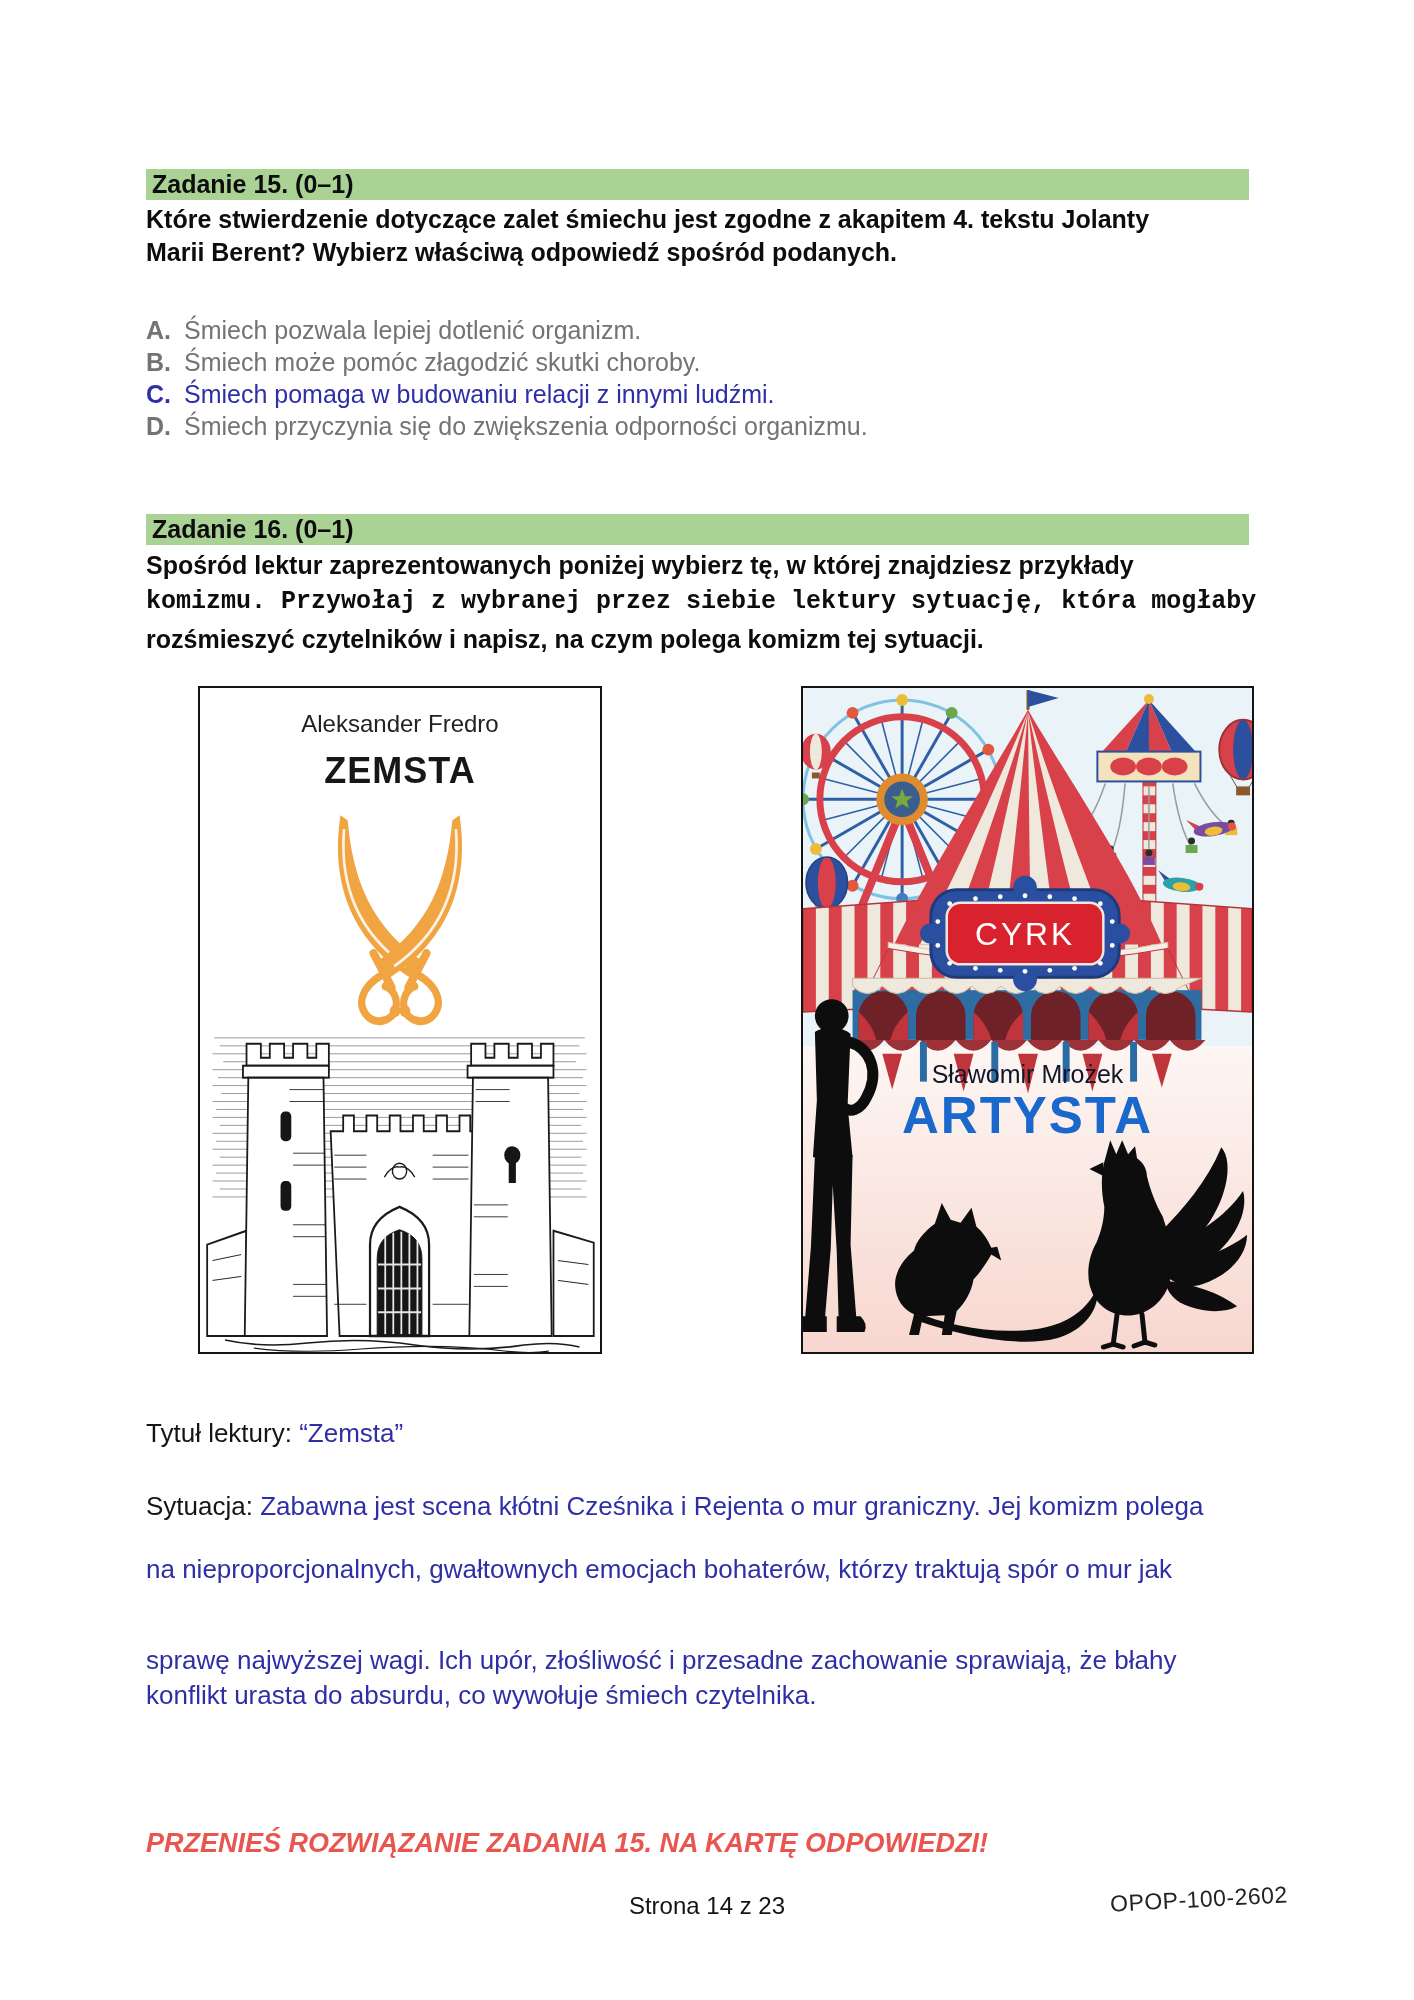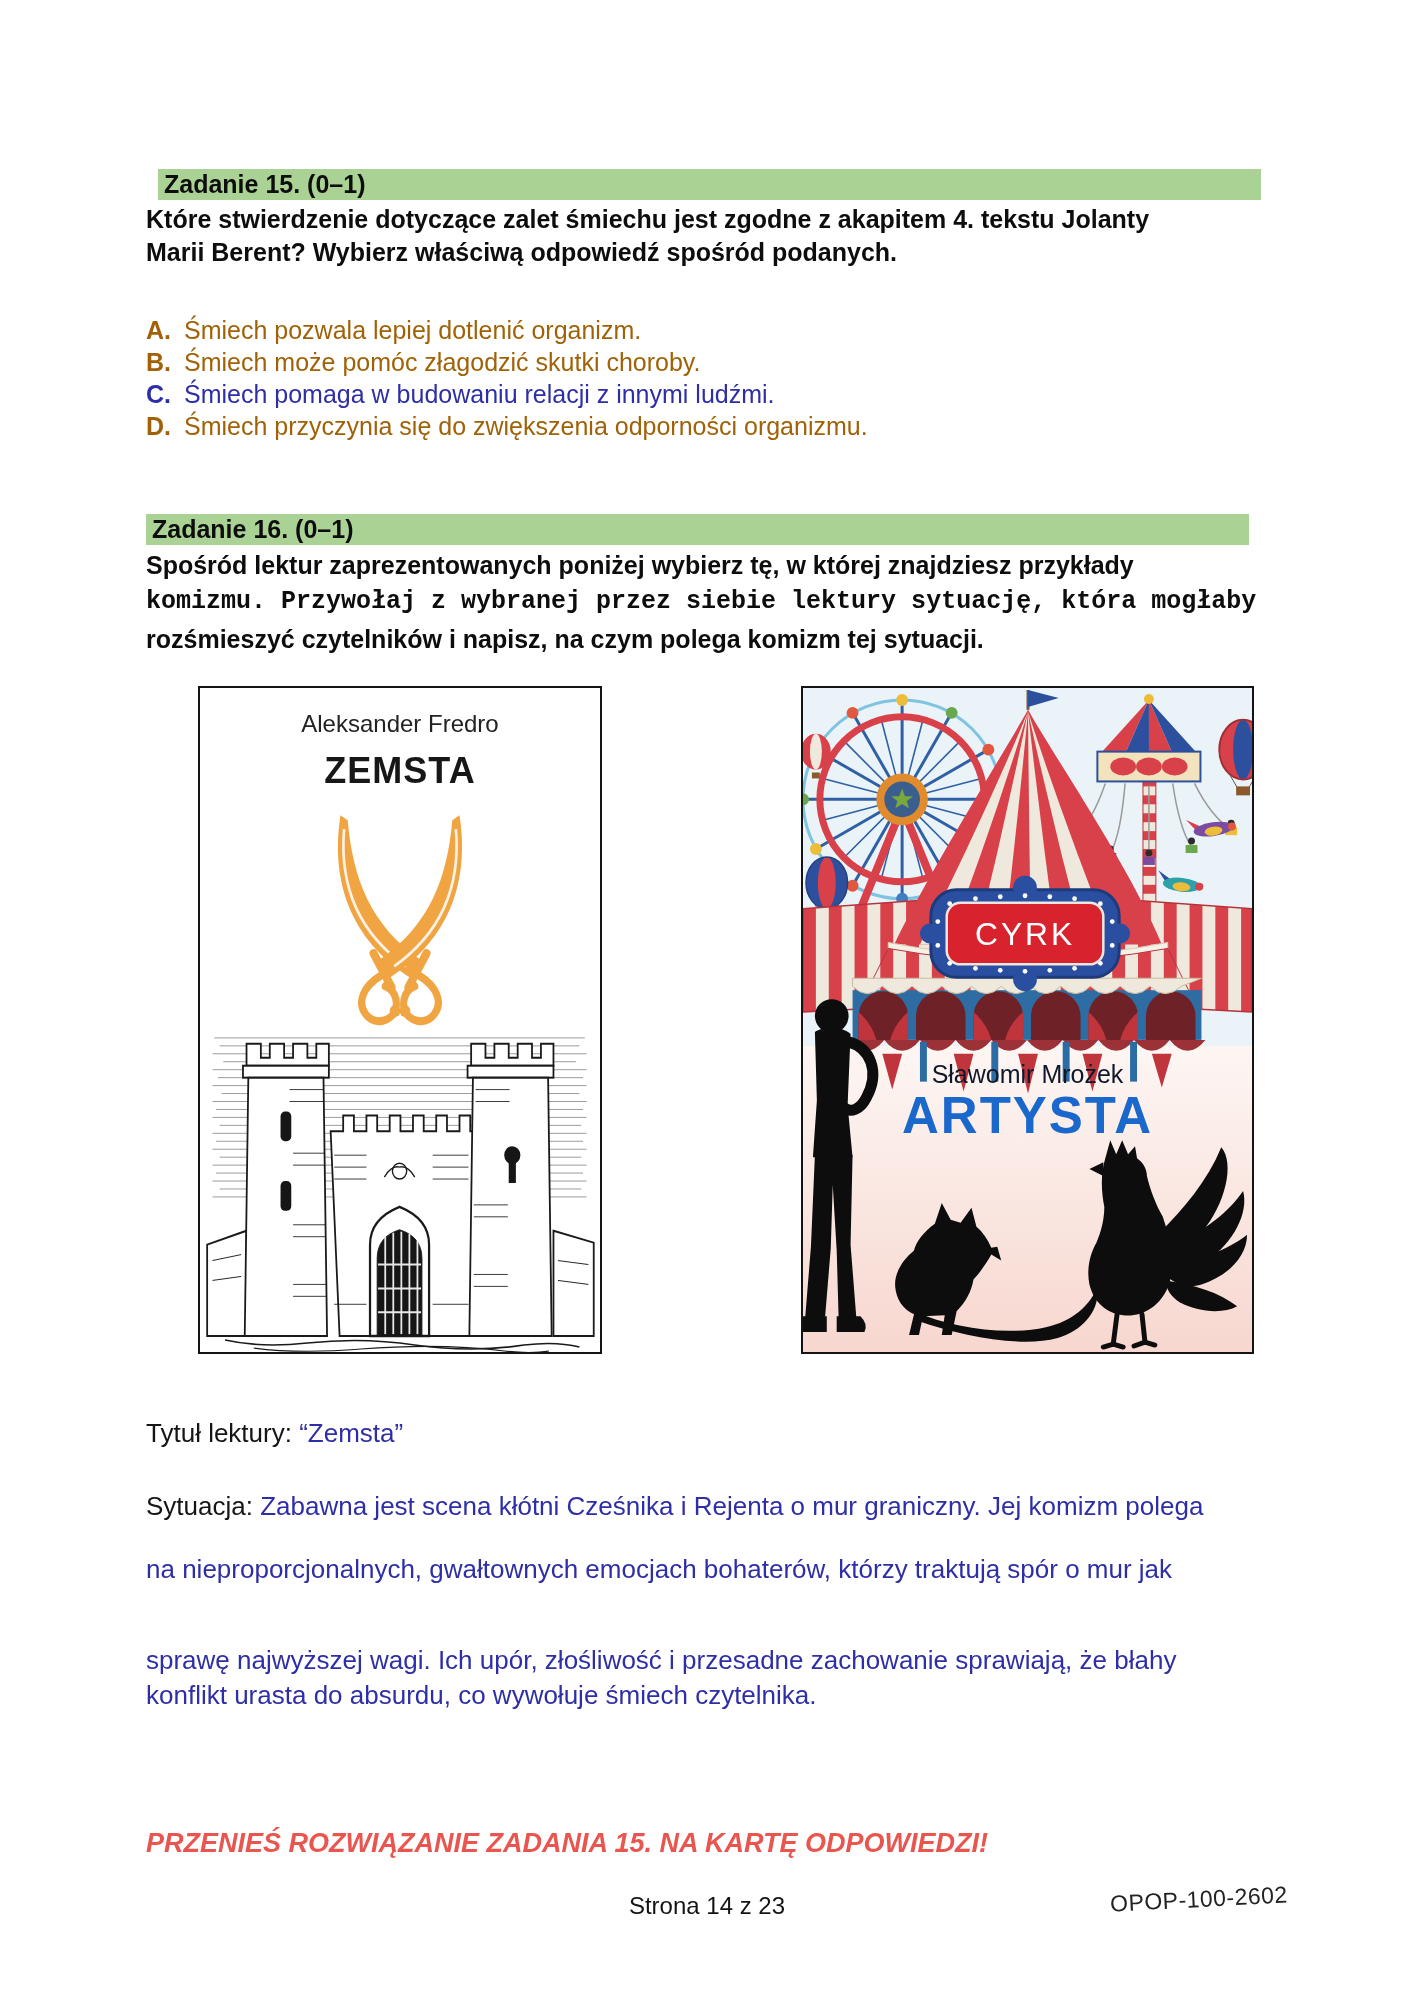--- a/index.html
+++ b/index.html
@@ -2,42 +2,42 @@
 <html style="--header_bg: #abd295; --answer_blue: #2e2ea6; --artysta_blue: #1b68cc; --note_red: #e8564f; --sword_orange: #f0a442;"><head>
 <meta charset="utf-8">
 <style>
   html,body{margin:0;padding:0;background:#e6e6e6;}
   .page{position:relative;width:1414px;height:2000px;background:#ffffff;overflow:hidden;
         font-family:"Liberation Sans",sans-serif;color:#111;}
   .abs{position:absolute;}
   .hdrbar{left:146px;width:1103px;height:31px;background:var(--header_bg,#abd295);
           font-weight:700;font-size:25px;line-height:31px;padding-left:6px;box-sizing:border-box;color:#0d0d0d;}
   .qtext{left:146px;font-weight:700;font-size:25px;line-height:32px;white-space:nowrap;color:#0d0d0d;}
-  .opt{left:146px;font-size:25px;line-height:31px;white-space:nowrap;color:#a16207;}
+  .opt{left:146px;font-size:25px;line-height:31px;white-space:nowrap;color:#737373;}
   .opt .l{font-weight:700;margin-right:13px;}
   .opt.sel{color:var(--answer_blue,#2e2ea6);}
   .cover{border:2px solid #141414;box-sizing:border-box;background:#fff;}
   .cover svg{position:absolute;left:0;top:0;width:100%;height:100%;}
   .cauthor{left:0;top:22px;width:100%;text-align:center;font-size:24px;color:#222;}
   .ctitle{left:0;top:62px;width:100%;text-align:center;font-size:36px;font-weight:700;letter-spacing:1px;color:#171717;}
   .art-author{left:0;top:372px;width:100%;text-align:center;font-size:25px;color:#0f172a;}
   .art-title{left:0;top:398px;width:100%;text-align:center;font-size:51px;font-weight:700;letter-spacing:2px;
              color:var(--artysta_blue,#1b68cc);}
   .ansline{font-size:26px;line-height:34px;white-space:nowrap;color:#151515;}
   .ansline .v{color:var(--answer_blue,#2e2ea6);}
   .note{left:146px;font-style:italic;font-weight:700;font-size:27px;white-space:nowrap;color:var(--note_red,#e8564f);}
   .pageno{left:0;width:100%;text-align:center;font-size:24px;color:#141414;}
   .formcode{font-size:23px;color:#232323;transform:rotate(-3deg);letter-spacing:0.5px;}
 </style>
 </head>
 <body>
 
 <div class="page">
 
-  <div class="abs hdrbar" style="top:169px;margin-left:12px;">
+  <div class="abs hdrbar" style="top:169px;">
     <span>Zadanie 15. (0–1)</span>
   </div>
   <div class="abs qtext" style="top:203px;">Które stwierdzenie dotyczące zalet śmiechu jest zgodne z akapitem 4. tekstu Jolanty</div>
   <div class="abs qtext" style="top:236px;">Marii Berent? Wybierz właściwą odpowiedź spośród podanych.</div>
 
   <div class="abs opt" style="top:315px;">
     <span class="l">A.</span><span>Śmiech pozwala lepiej dotlenić organizm.</span>
   </div>
   <div class="abs opt" style="top:347px;">
     <span class="l">B.</span><span>Śmiech może pomóc złagodzić skutki choroby.</span>

